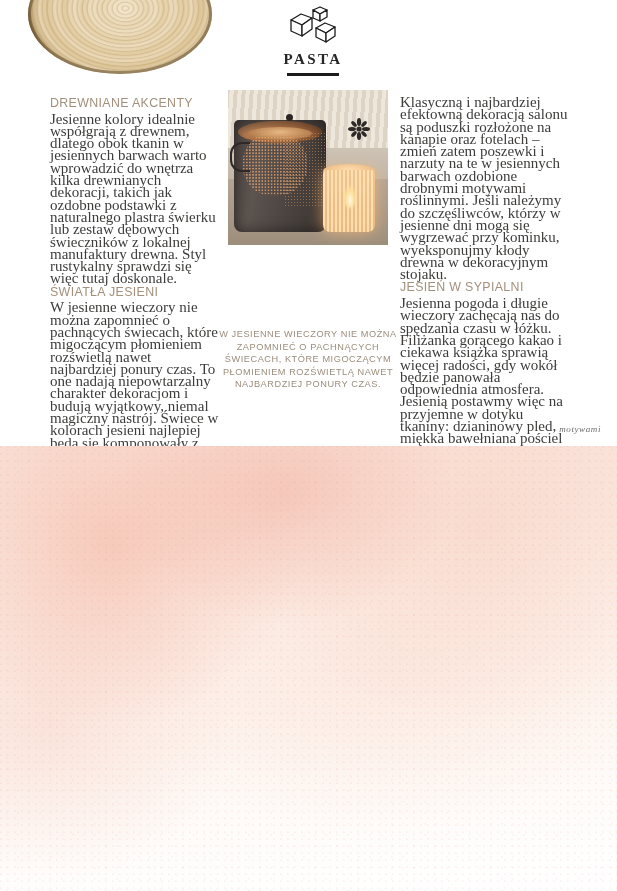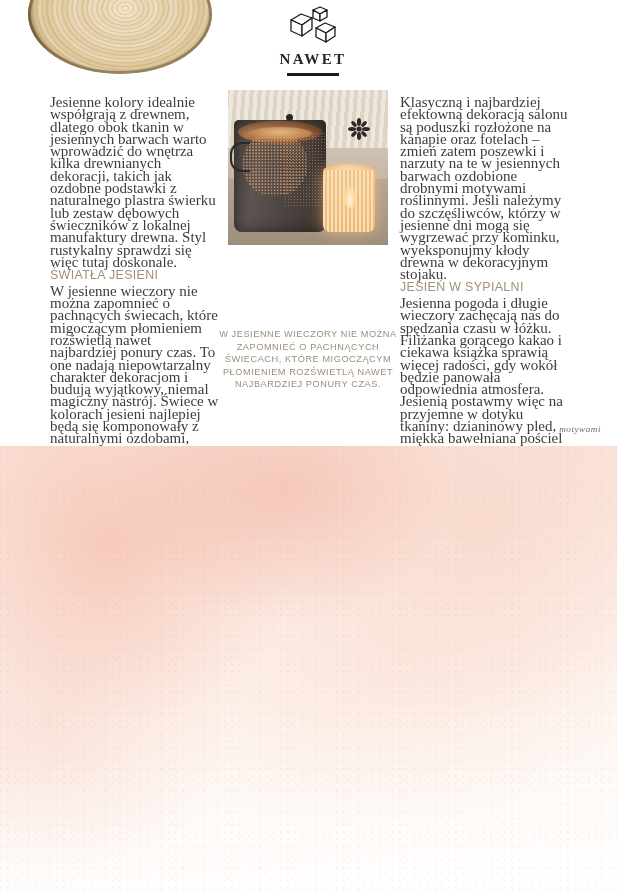--- a/index.html
+++ b/index.html
@@ -301,21 +301,21 @@
             <path d="M15 19 L25 12 L25 23 L15 30 Z"></path>
             <path d="M26 4 L33 1 L40 4 L33 8 Z"></path>
             <path d="M26 4 L33 8 L33 15 L26 12 Z"></path>
             <path d="M33 8 L40 4 L40 11 L33 15 Z"></path>
             <path d="M29 22 L38 17 L48 21 L39 27 Z"></path>
             <path d="M29 22 L39 27 L39 36 L29 31 Z"></path>
             <path d="M39 27 L48 21 L48 30 L39 36 Z"></path>
           </g>
         </svg>
       </div>
-      <div class="brand">NAWET</div>
+      <div class="brand">PASTA</div>
       <div class="rule"></div>
     </div>
 
     <div class="hero-photo">
       <div class="hp-bg"></div>
       <div class="hp-knit"></div>
       <div class="hp-table"></div>
       <div class="hp-anise">
         <svg width="22" height="22" viewBox="0 0 22 22">
           <g fill="#2e2a28">
@@ -340,20 +340,21 @@
       <div class="hp-handle"></div>
       <div class="hp-knob"></div>
       <div class="hp-glass-top"></div>
       <div class="hp-glass"></div>
       <div class="hp-flame"></div>
     </div>
 
     <div class="hero-caption">W JESIENNE WIECZORY NIE MOŻNA ZAPOMNIEĆ O PACHNĄCYCH ŚWIECACH, KTÓRE MIGOCZĄCYM PŁOMIENIEM ROZŚWIETLĄ NAWET NAJBARDZIEJ PONURY CZAS.</div>
 
     <div class="col col-left">
+      <h2>DREWNIANE AKCENTY</h2>
       <p>Jesienne kolory idealnie współgrają z drewnem, dlatego obok tkanin w jesiennych barwach warto wprowadzić do wnętrza kilka drewnianych dekoracji, takich jak ozdobne podstawki z naturalnego plastra świerku lub zestaw dębowych świeczników z lokalnej manufaktury drewna. Styl rustykalny sprawdzi się więc tutaj doskonale.</p>
       <h2 class="mt">ŚWIATŁA JESIENI</h2>
       <p>W jesienne wieczory nie można zapomnieć o pachnących świecach, które migoczącym płomieniem rozświetlą nawet najbardziej ponury czas. To one nadają niepowtarzalny charakter dekoracjom i budują wyjątkowy, niemal magiczny nastrój. Świece w kolorach jesieni najlepiej będą się komponowały z naturalnymi ozdobami, takimi jak dary lasu, suszone kwiaty czy liście albo owoce.</p>
     </div>
 
     <div class="col col-right">
       <p>Klasyczną i najbardziej efektowną dekoracją salonu są poduszki rozłożone na kanapie oraz fotelach – zmień zatem poszewki i narzuty na te w jesiennych barwach ozdobione drobnymi motywami roślinnymi. Jeśli należymy do szczęśliwców, którzy w jesienne dni mogą się wygrzewać przy kominku, wyeksponujmy kłody drewna w dekoracyjnym stojaku.</p>
       <h2 class="mt">JESIEŃ W SYPIALNI</h2>
       <p>Jesienna pogoda i długie wieczory zachęcają nas do spędzania czasu w łóżku. Filiżanka gorącego kakao i ciekawa książka sprawią więcej radości, gdy wokół będzie panowała odpowiednia atmosfera. Jesienią postawmy więc na przyjemne w dotyku tkaniny: dzianinowy pled, miękka bawełniana pościel w jesienne desenie, a do tego zapachowy kominek ustawiony na nocnym stoliku – niech do snu utuli nas zapach wrzosowiska albo korzennych przypraw.</p>
     </div>

